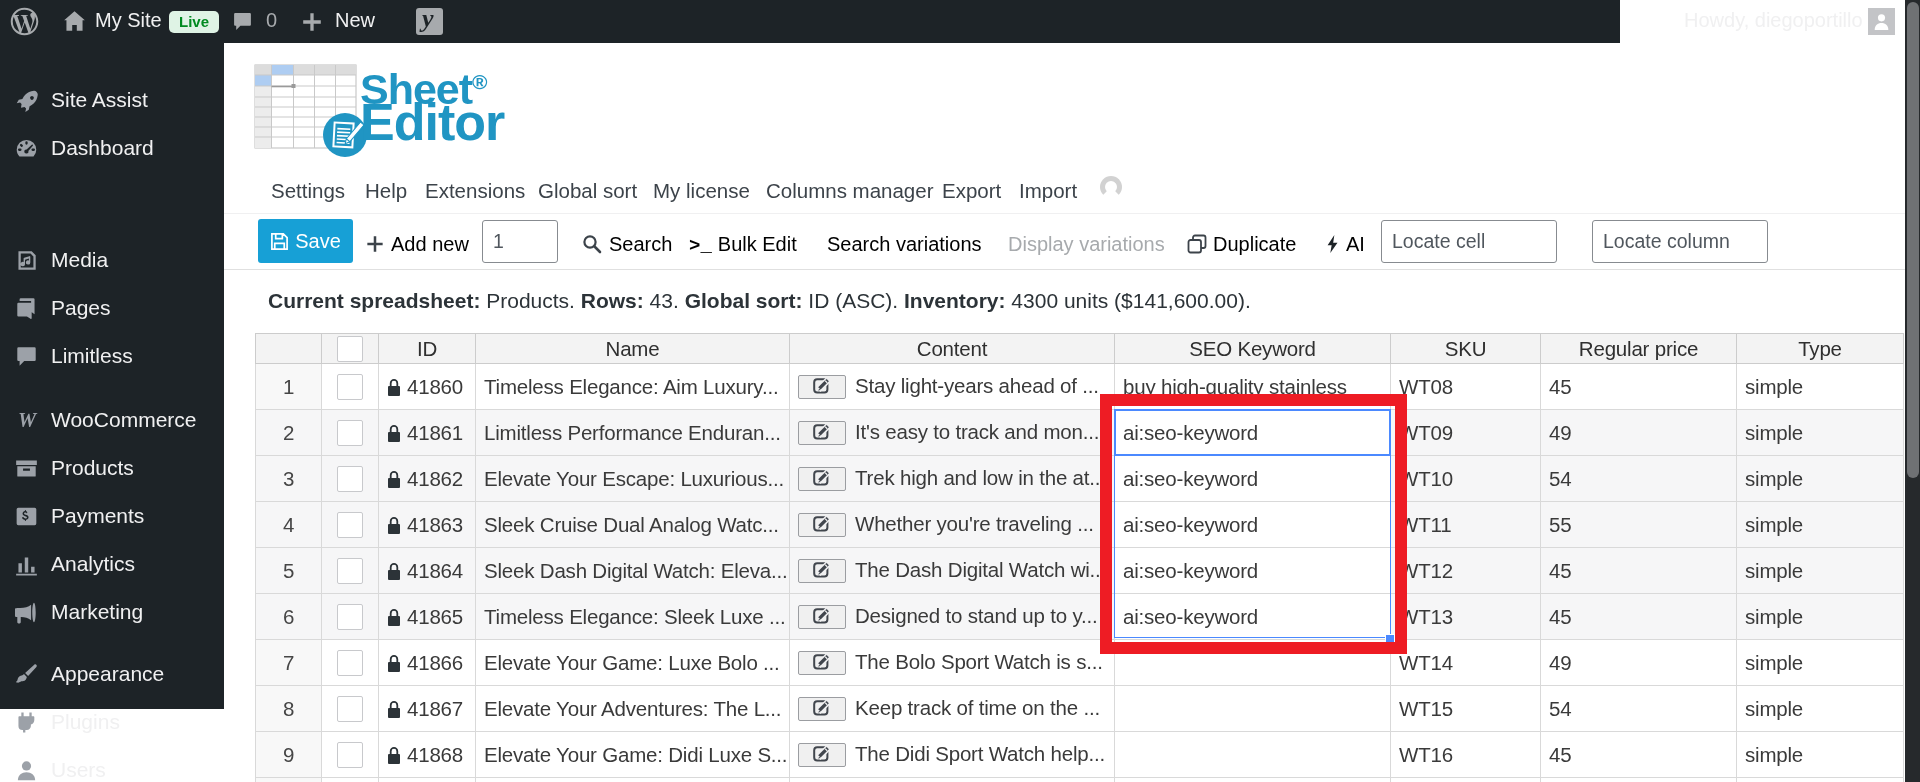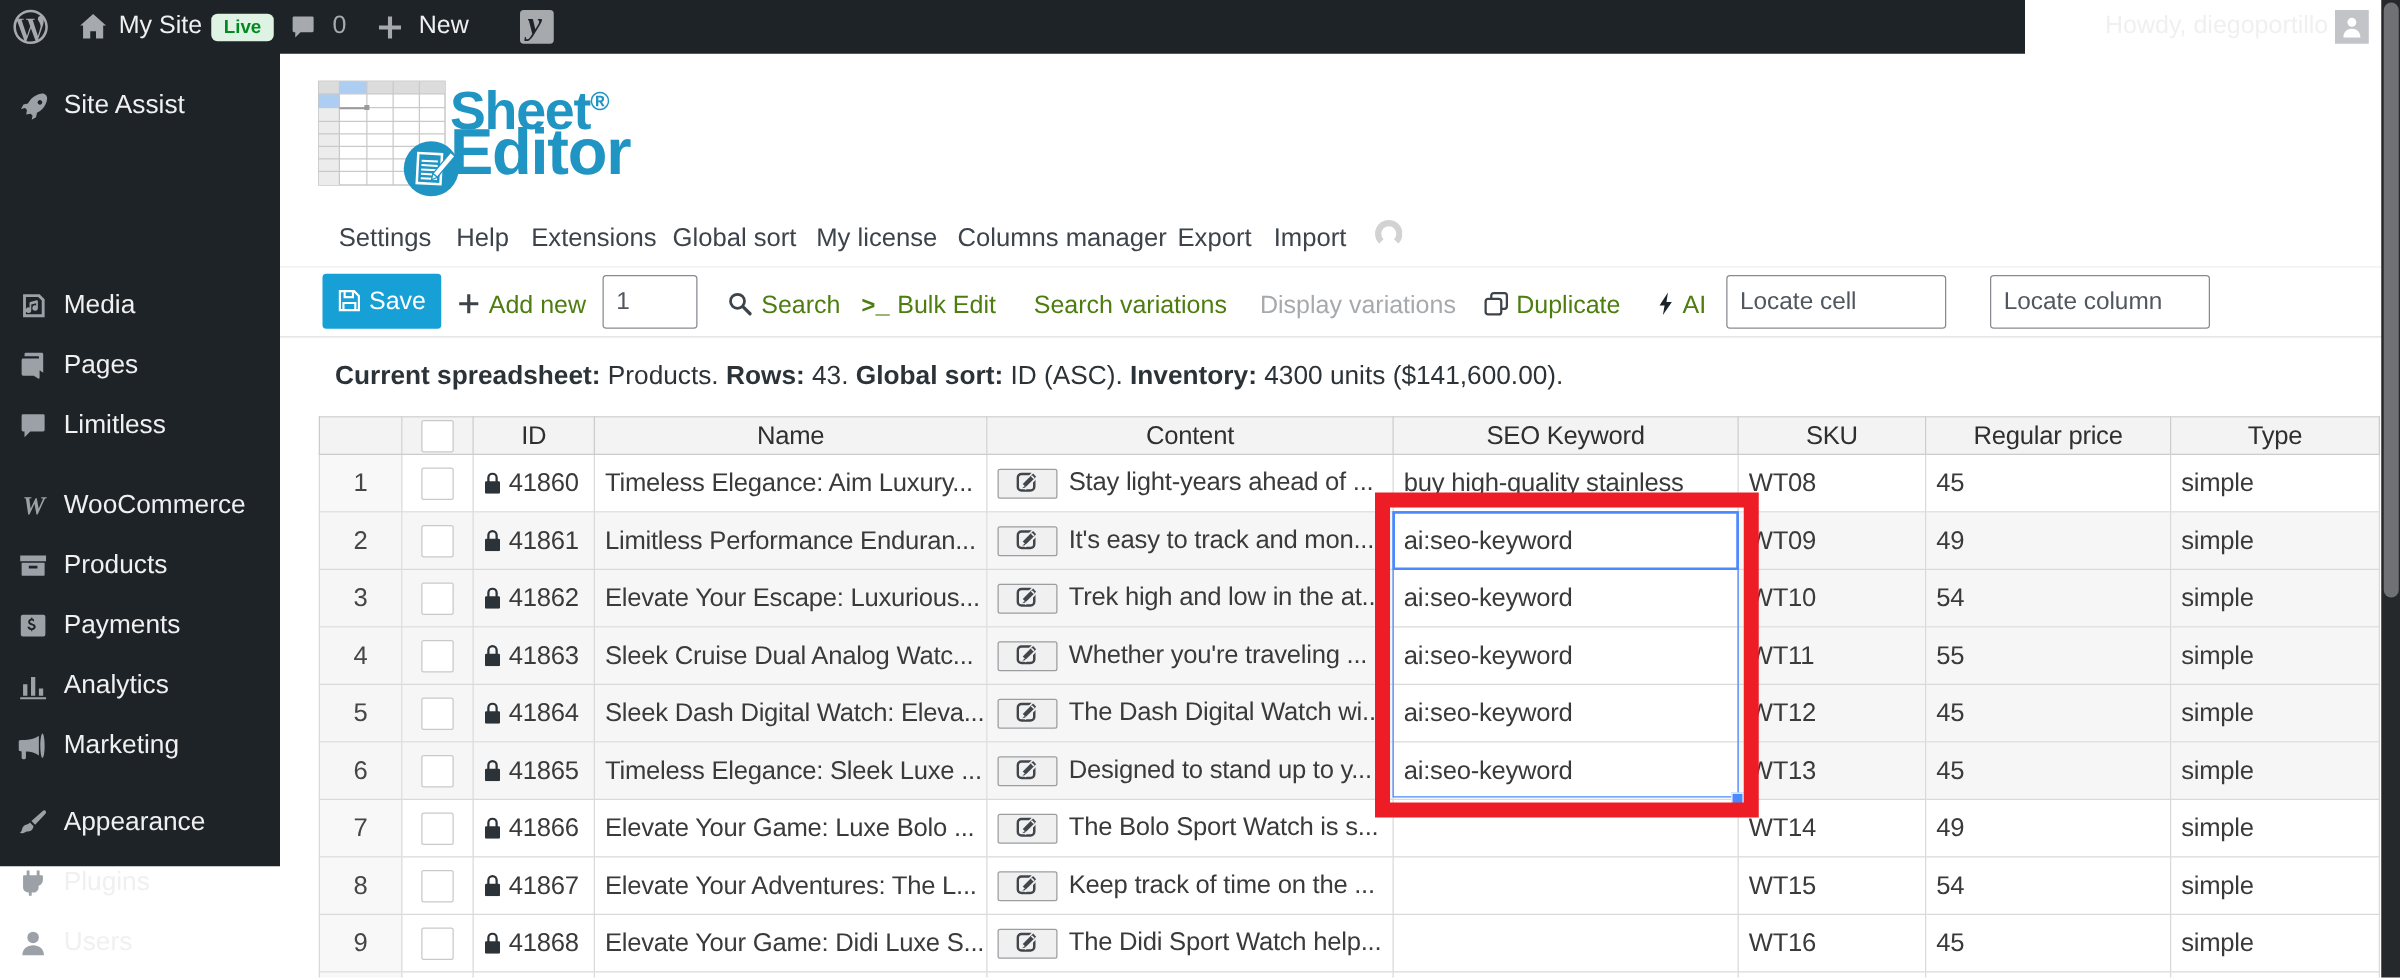--- a/index.html
+++ b/index.html
@@ -1,26 +1,26 @@
 <!DOCTYPE html>
 <html><head><meta charset="utf-8">
 <style>
 *{margin:0;padding:0;box-sizing:border-box}
 html,body{width:1920px;height:782px;overflow:hidden;font-family:"Liberation Sans",sans-serif;background:#fff}
 .abs{position:absolute}
 #bar{position:absolute;left:0;top:0;width:1620px;height:43px;background:#1d2327;z-index:50}
-#side{position:absolute;left:0;top:0;width:224px;height:693px;background:#1d2327;z-index:40}
+#side{position:absolute;left:0;top:16px;width:224px;height:693px;background:#1d2327;z-index:40}
 #content{position:absolute;left:224px;top:43px;width:1696px;height:739px;background:#fff;overflow:hidden;z-index:10}
 #bar .t{position:absolute;font-size:20px;color:#f0f0f1;top:9px;white-space:nowrap}
 .mi{position:absolute;left:0;width:224px;height:48px}
 .mi svg{position:absolute;left:15px;top:13px}
 .mi span{position:absolute;left:51px;top:0;line-height:48px;font-size:21px;color:#f0f0f1;white-space:nowrap}
 .live{position:absolute;left:169px;top:11px;width:50px;height:22px;background:#dff3e5;border-radius:5px;color:#008a20;font-weight:bold;font-size:15px;text-align:center;line-height:22px}
 #menu span.itm{position:absolute;top:136px;font-size:20.5px;color:#3c434a;white-space:nowrap}
-.tbtn{position:absolute;top:190px;font-size:20px;color:#4d7c0f;white-space:nowrap}
+.tbtn{position:absolute;top:190px;font-size:20px;color:#000000;white-space:nowrap}
 .tin{position:absolute;top:177px;height:43px;border:1px solid #878b90;border-radius:3px;background:#fff;font-size:19.5px;color:#50575e;padding-left:10px;line-height:41px}
 table{position:absolute;left:31px;top:290px;border-collapse:collapse;table-layout:fixed;font-size:20.5px;color:#3a3a3a}
 td,th{border:1px solid #d9d9d9;overflow:hidden;white-space:nowrap;padding:0 0 0 8px;text-align:left;vertical-align:middle;background:#fff;letter-spacing:-0.2px}
 th{background:#f3f3f3;border-color:#ccc;font-weight:normal;text-align:center;padding:0;color:#2f2f2f}
 tr.hd{height:30px}
 tr.dr{height:46px}
 td.rn{background:#f8f8f8;text-align:center;padding:0;color:#464646}
 tr.hl td{background:#f6f6f7}
 td.cb,th.cb{text-align:center;padding:0}
 .ckb{display:inline-block;width:26px;height:26px;border:1px solid #c8c9cc;border-radius:2px;background:#fff;vertical-align:middle}
@@ -29,20 +29,26 @@
 .ebtn svg{vertical-align:1px}
 .selcell{background:#fff !important}
 </style></head>
 <body>
 <div id="side">
   <div class="mi" style="top:60px">
       <svg width="23" height="23" viewBox="0 0 20 20">
         <path fill="#9ca1a8" d="M16.5 1.5c-3.2.3-5.6 1.6-7.6 3.6-1 1-1.9 2.3-2.5 3.5l-3.1.7-1.8 3 2.9-.6 1.3 1.3-.5 3.2 3.1-.5 1.3 1.3-.6 2.9 3-1.8.7-3.1c1.2-.6 2.5-1.5 3.5-2.5 2-2 3.3-4.4 3.6-7.6.1-1.6-1.7-3.5-3.3-3.4zm-2.9 7.4a1.6 1.6 0 112.3-2.3 1.6 1.6 0 01-2.3 2.3z"></path>
       </svg>
       <span>Site Assist</span>
+    </div>
+  <div class="mi" style="top:108px">
+      <svg width="23" height="23" viewBox="0 0 20 20">
+        <path fill="#9ca1a8" d="M10 2.5A8.5 8.5 0 001.5 11c0 2.3.9 4.4 2.4 5.9h12.2A8.47 8.47 0 0018.5 11 8.5 8.5 0 0010 2.5zm1 3.2a1 1 0 01-2 0V4.6a1 1 0 012 0zm-5.1.5l.8.8a1 1 0 01-1.4 1.4l-.8-.8A1 1 0 015.9 6.2zm9.6 1.4l-3.9 4.5a1.8 1.8 0 11-1.5-1.3l4.5-4a.6.6 0 01.9.8zM3.6 10.1h1.1a1 1 0 010 2H3.6a1 1 0 010-2zm11.7 2a1 1 0 010-2h1.1a1 1 0 010 2z"></path>
+      </svg>
+      <span>Dashboard</span>
     </div>
   <div class="mi" style="top:220px">
       <svg width="23" height="23" viewBox="0 0 20 20">
         <path fill="#9ca1a8" d="M3 2h11.5L18 5.5V18H3zm2 2v12h11V6.5L13.5 4zm8.3 3.1v4.6a1.9 1.9 0 11-1.2-1.8V8.3l-3.4 1v3.9a1.9 1.9 0 11-1.2-1.8V8.2c0-.4.2-.6.5-.7l4.5-1.3c.4-.1.8.2.8.6z"></path>
       </svg>
       <span>Media</span>
     </div>
   <div class="mi" style="top:268px">
       <svg width="23" height="23" viewBox="0 0 20 20">
         <path fill="#9ca1a8" d="M5 1h11a1 1 0 011 1v13l-3-2.2V3.5H4V2a1 1 0 011-1zm-2 4h10.5a1 1 0 011 1v12.4a.6.6 0 01-1 .5L10.4 17H3a1 1 0 01-1-1V6a1 1 0 011-1z"></path>

